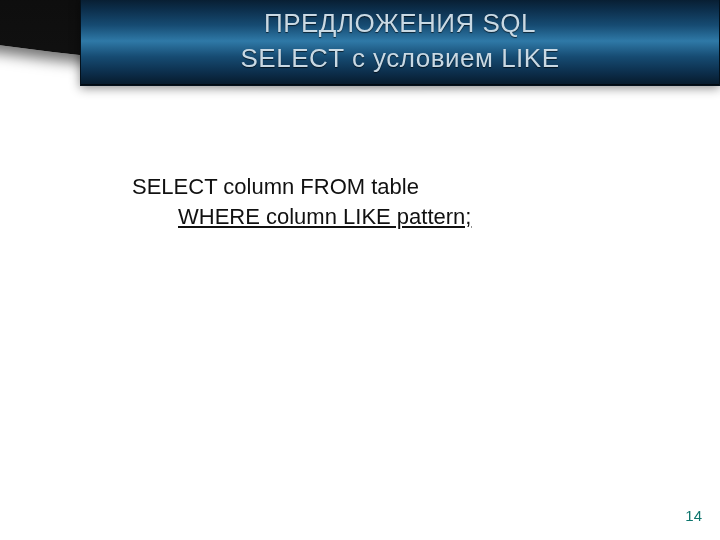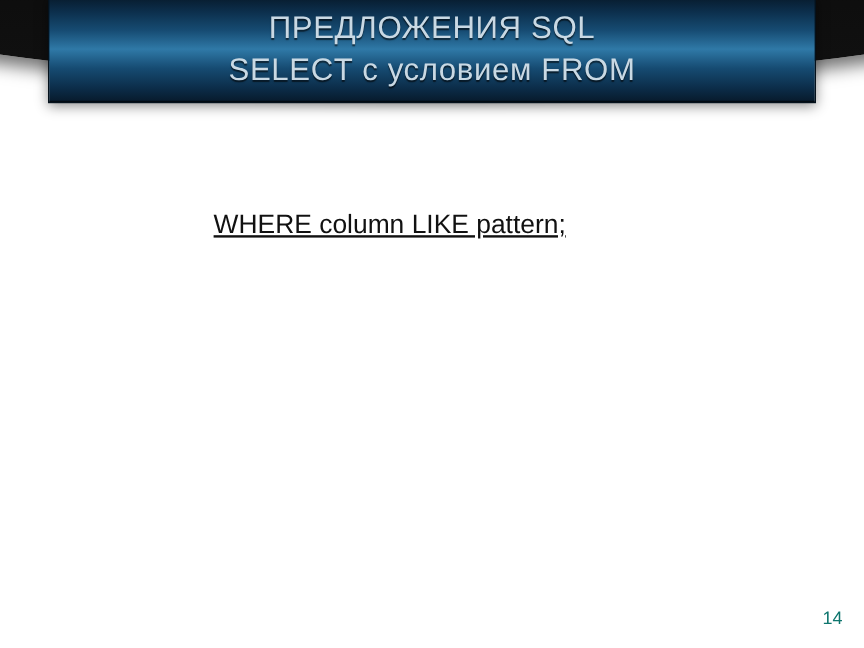--- a/index.html
+++ b/index.html
@@ -9,21 +9,21 @@
     font-family: "Segoe UI", Arial, sans-serif;
     position: relative;
   }
 
   .banner {
     position: relative;
     width: 100%;
     height: 80px;
     display: flex;
     align-items: center;
-    justify-content: center;
+    justify-content: flex-end;
   }
 
   
   .arc {
     position: absolute;
     top: -1190px; 
     left: 50%;
     transform: translateX(-50%);
     width: 2600px;
     height: 1260px;
@@ -86,21 +86,22 @@
     color: #0f766e;
   }
 </style>
 </head>
 <body>
 
 <div class="banner">
   <div class="arc"></div>
   <div class="titlebar">
     <div class="line">ПРЕДЛОЖЕНИЯ SQL</div>
-    <div class="line">SELECT с условием FROM</div>
+    <div class="line">SELECT с условием LIKE</div>
   </div>
 </div>
 
 <div class="content">
+  <div class="sql-line1">SELECT column FROM table</div>
   <div class="sql-line2">WHERE column LIKE pattern;</div>
 </div>
 
 <div class="pagenum">14</div>
 
 </body></html>

